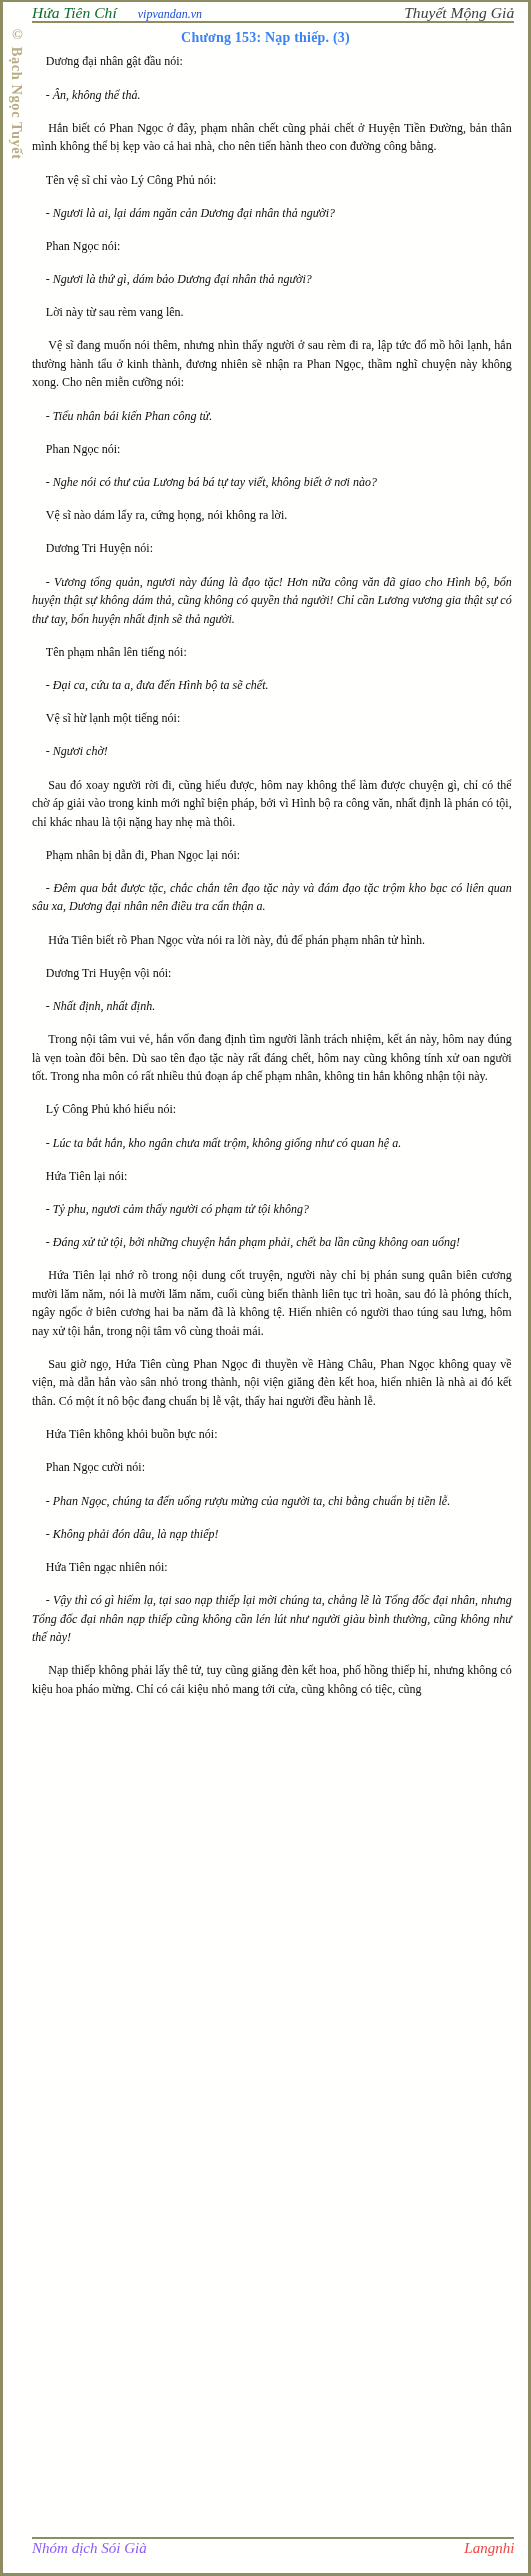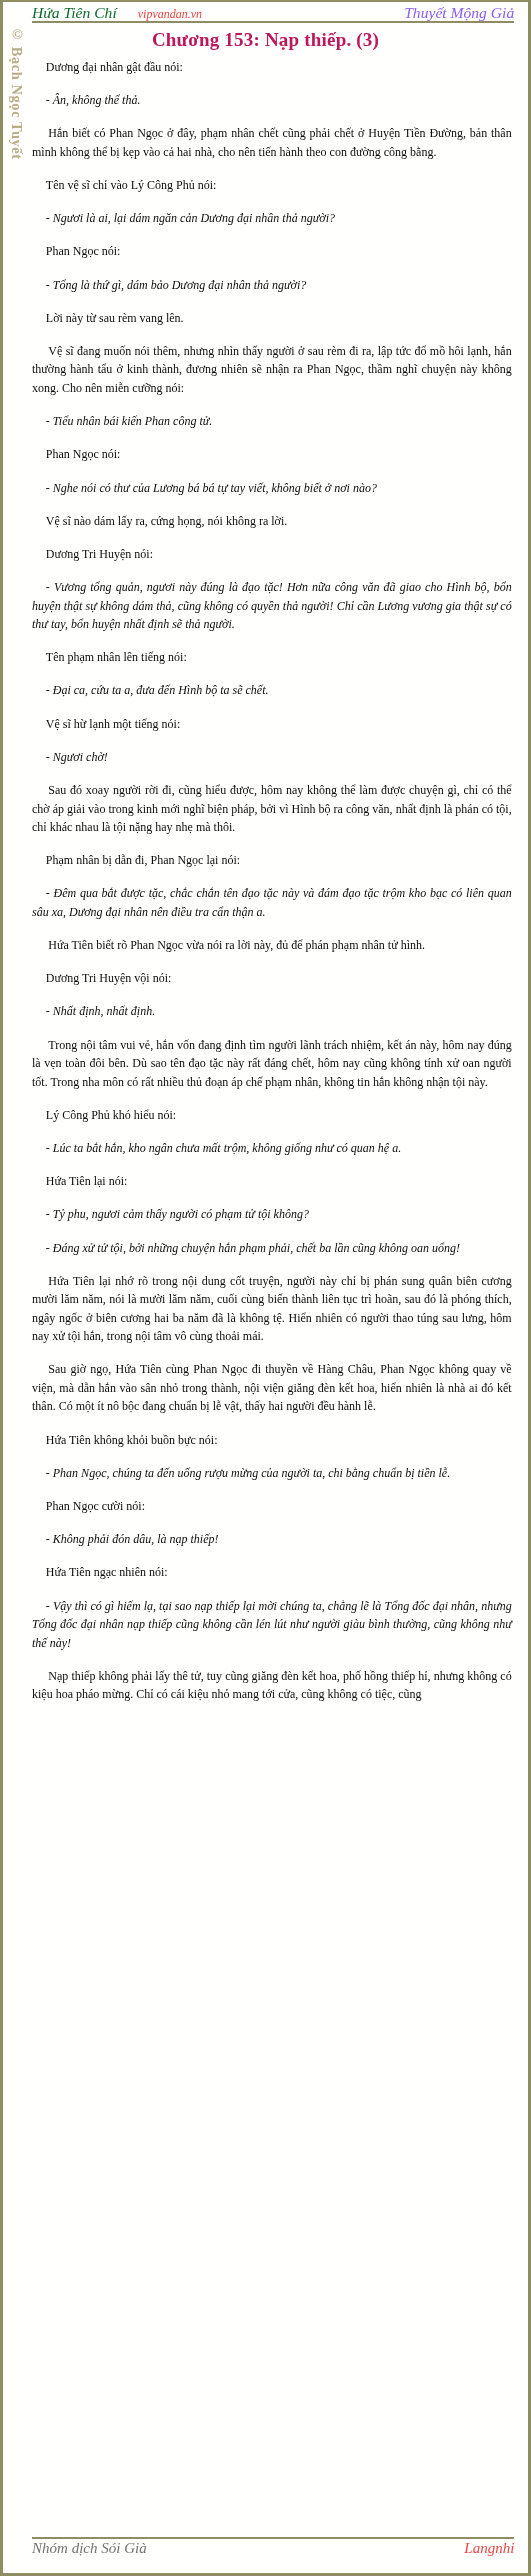--- a/index.html
+++ b/index.html
@@ -46,45 +46,45 @@
     font-style: italic;
     white-space: nowrap;
     line-height: 1;
   }
   .hdr-left {
     color: #0a6b2a;
     font-size: 15.6px;
     font-weight: 400;
   }
   .hdr-mid {
-    color: #ef4444;
+    color: #1d4ed8;
     font-size: 12px;
     margin-left: 21px;
     margin-bottom: 0.6px;
   }
   .hdr-right {
-    color: #8b5cf6;
+    color: #404040;
     font-size: 15.6px;
     margin-left: auto;
   }
   #hdr-rule {
     position: absolute;
     left: 29px;
     right: 13.8px;
     bottom: 1.3px;
     height: 1.9px;
     background: #8d8c62;
   }
 
   
   #chapter-title {
     flex: 0 0 auto;
     text-align: center;
-    color: #be185d;
-    font-size: 19px;
+    color: #3b82f6;
+    font-size: 14px;
     font-weight: 700;
     letter-spacing: 0.2px;
     padding: 5px 25px 1.3px 25px;
     line-height: 1.1;
     white-space: nowrap;
   }
 
   
   #watermark {
     position: absolute;
@@ -142,21 +142,21 @@
   .ftr-row {
     position: absolute;
     left: 26px;
     right: 10.6px;
     top: 3.1px;
     display: flex;
     align-items: flex-start;
     justify-content: space-between;
   }
   #ftr-left {
-    color: #737373;
+    color: #8b5cf6;
     font-style: italic;
     font-size: 15px;
     font-weight: 400;
     white-space: nowrap;
     line-height: 1.1;
   }
   #ftr-right {
     color: #ef4444;
     font-style: italic;
     font-size: 15px;
@@ -182,21 +182,21 @@
 
   <div id="watermark">© Bạch Ngọc Tuyết</div>
 
   <div id="body-text">
       <p class="para tag">Dương đại nhân gật đầu nói:</p>
       <p class="para dlg">- Ân, không thể thả.</p>
       <p class="para">Hắn biết có Phan Ngọc ở đây, phạm nhân chết cũng phải chết ở Huyện Tiền Đường, bản thân mình không thể bị kẹp vào cả hai nhà, cho nên tiến hành theo con đường công bằng.</p>
       <p class="para tag">Tên vệ sĩ chỉ vào Lý Công Phủ nói:</p>
       <p class="para dlg">- Ngươi là ai, lại dám ngăn cản Dương đại nhân thả người?</p>
       <p class="para tag">Phan Ngọc nói:</p>
-      <p class="para dlg">- Tổng là thứ gì, dám bảo Dương đại nhân thả người?</p>
+      <p class="para dlg">- Ngươi là thứ gì, dám bảo Dương đại nhân thả người?</p>
       <p class="para tag">Lời này từ sau rèm vang lên.</p>
       <p class="para">Vệ sĩ đang muốn nói thêm, nhưng nhìn thấy người ở sau rèm đi ra, lập tức đổ mồ hôi lạnh, hắn thường hành tẩu ở kinh thành, đương nhiên sẽ nhận ra Phan Ngọc, thầm nghĩ chuyện này không xong. Cho nên miễn cưỡng nói:</p>
       <p class="para dlg">- Tiểu nhân bái kiến Phan công tử.</p>
       <p class="para tag">Phan Ngọc nói:</p>
       <p class="para dlg">- Nghe nói có thư của Lương bá bá tự tay viết, không biết ở nơi nào?</p>
       <p class="para tag">Vệ sĩ nào dám lấy ra, cứng họng, nói không ra lời.</p>
       <p class="para tag">Dương Tri Huyện nói:</p>
       <p class="para dlg">- Vương tổng quản, ngươi này đúng là đạo tặc! Hơn nữa công văn đã giao cho Hình bộ, bổn huyện thật sự không dám thả, cũng không có quyền thả người! Chỉ cần Lương vương gia thật sự có thư tay, bổn huyện nhất định sẽ thả người.</p>
       <p class="para tag">Tên phạm nhân lên tiếng nói:</p>
       <p class="para dlg">- Đại ca, cứu ta a, đưa đến Hình bộ ta sẽ chết.</p>
@@ -210,22 +210,22 @@
       <p class="para dlg">- Nhất định, nhất định.</p>
       <p class="para">Trong nội tâm vui vẻ, hắn vốn đang định tìm người lãnh trách nhiệm, kết án này, hôm nay đúng là vẹn toàn đôi bên. Dù sao tên đạo tặc này rất đáng chết, hôm nay cũng không tính xử oan người tốt. Trong nha môn có rất nhiều thủ đoạn áp chế phạm nhân, không tin hắn không nhận tội này.</p>
       <p class="para tag">Lý Công Phủ khó hiểu nói:</p>
       <p class="para dlg">- Lúc ta bắt hắn, kho ngân chưa mất trộm, không giống như có quan hệ a.</p>
       <p class="para tag">Hứa Tiên lại nói:</p>
       <p class="para dlg">- Tỷ phu, ngươi cảm thấy người có phạm tử tội không?</p>
       <p class="para dlg">- Đáng xử tử tội, bởi những chuyện hắn phạm phải, chết ba lần cũng không oan uổng!</p>
       <p class="para">Hứa Tiên lại nhớ rõ trong nội dung cốt truyện, người này chỉ bị phán sung quân biên cương mười lăm năm, nói là mười lăm năm, cuối cùng biến thành liên tục trì hoãn, sau đó là phóng thích, ngây ngốc ở biên cương hai ba năm đã là không tệ. Hiển nhiên có người thao túng sau lưng, hôm nay xử tội hắn, trong nội tâm vô cùng thoải mái.</p>
       <p class="para">Sau giờ ngọ, Hứa Tiên cùng Phan Ngọc đi thuyền về Hàng Châu, Phan Ngọc không quay về viện, mà dẫn hắn vào sân nhỏ trong thành, nội viện giăng đèn kết hoa, hiển nhiên là nhà ai đó kết thân. Có một ít nô bộc đang chuẩn bị lễ vật, thấy hai người đều hành lễ.</p>
       <p class="para tag">Hứa Tiên không khỏi buồn bực nói:</p>
+      <p class="para tag">Phan Ngọc cười nói:</p>
       <p class="para dlg">- Phan Ngọc, chúng ta đến uống rượu mừng của người ta, chi bằng chuẩn bị tiền lễ.</p>
-      <p class="para tag">Phan Ngọc cười nói:</p>
       <p class="para dlg">- Không phải đón dâu, là nạp thiếp!</p>
       <p class="para tag">Hứa Tiên ngạc nhiên nói:</p>
       <p class="para dlg">- Vậy thì có gì hiếm lạ, tại sao nạp thiếp lại mời chúng ta, chẳng lẽ là Tổng đốc đại nhân, nhưng Tổng đốc đại nhân nạp thiếp cũng không cần lén lút như người giàu bình thường, cũng không như thế này!</p>
       <p class="para">Nạp thiếp không phải lấy thê tử, tuy cũng giăng đèn kết hoa, phố hồng thiếp hỉ, nhưng không có kiệu hoa pháo mừng. Chỉ có cái kiệu nhỏ mang tới cửa, cũng không có tiệc, cũng</p>
     </div>
 
   <div id="footer">
     <div id="ftr-rule"></div>
     <div class="ftr-row">
       <span id="ftr-left">Nhóm dịch Sói Già</span>

